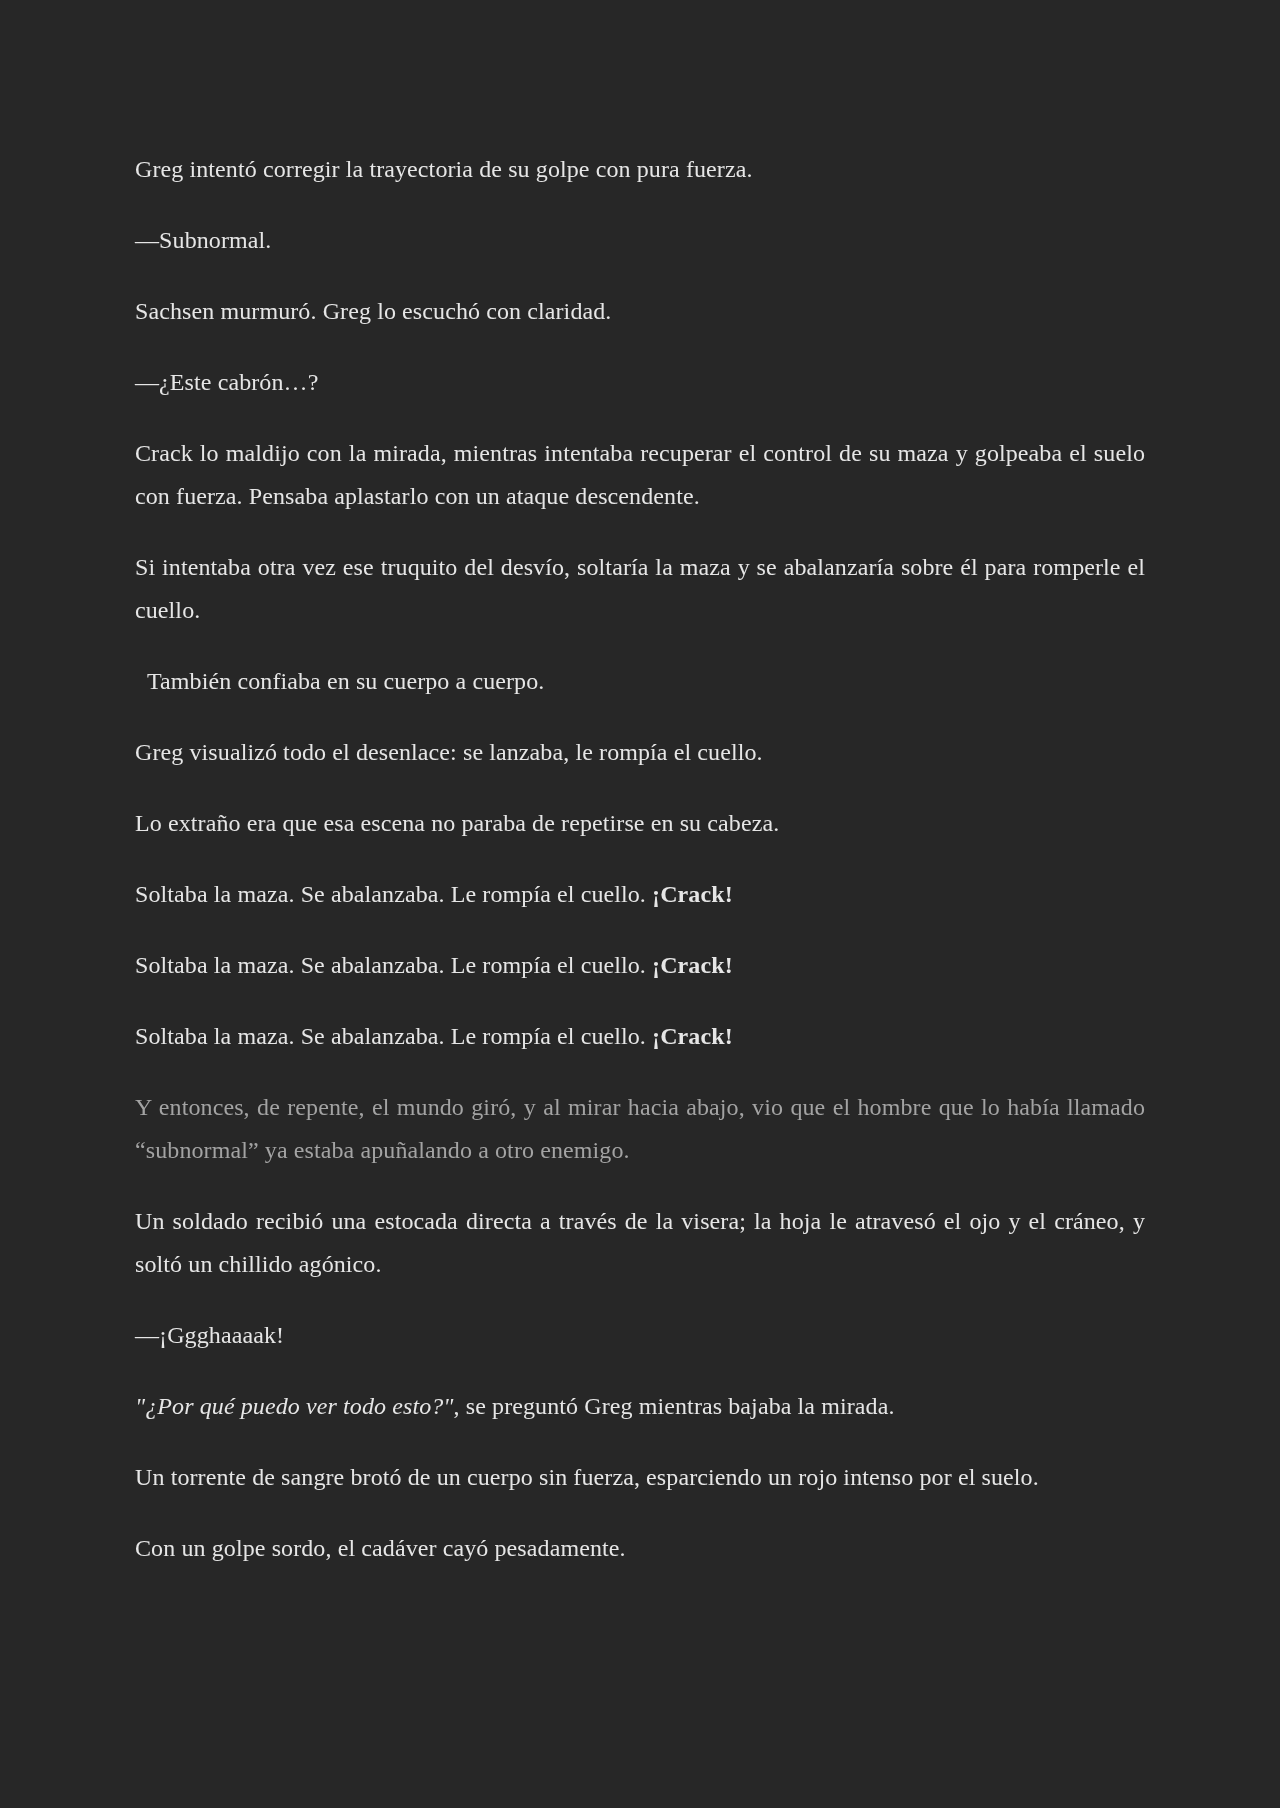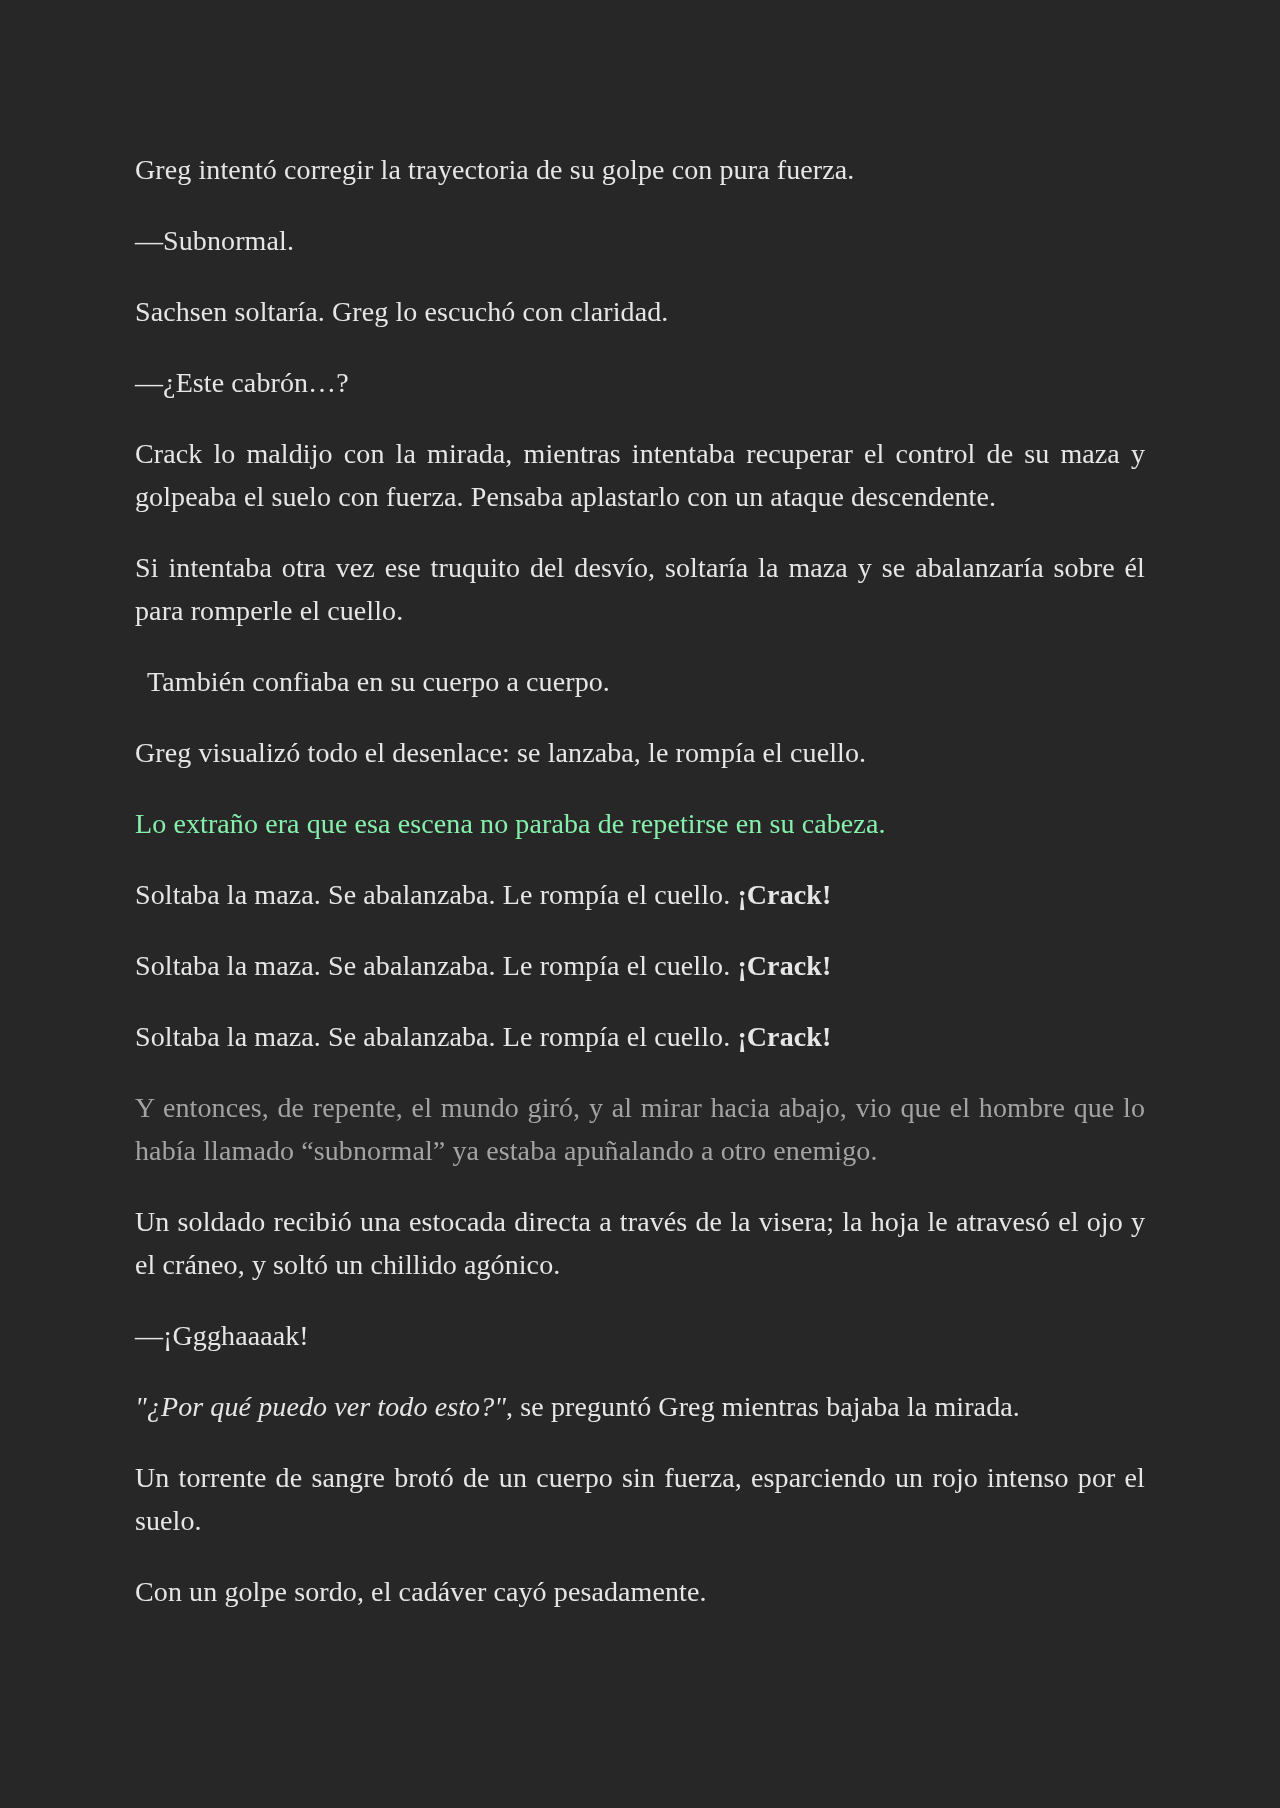--- a/index.html
+++ b/index.html
@@ -13,47 +13,47 @@
   .page {
     width: 1280px;
     height: 1808px;
     box-sizing: border-box;
     padding: 148px 135px 60px 135px;
     background: #272727;
     overflow: hidden;
   }
   .content p {
     margin: 0 0 28px 0;
-    font-size: 28px;
+    font-size: 24px;
     line-height: 43px;
     color: #e6e6e6;
     text-align: justify;
     letter-spacing: 0.1px;
   }
   .content p:last-child {
     margin-bottom: 8px;
   }
   .seg-regular { font-style: normal; font-weight: normal; }
   .seg-bold    { font-weight: bold; }
   .seg-italic  { font-style: italic; }
 </style>
 </head>
 <body style="background: rgb(39, 39, 39);">
 
 <main class="page" style="background: rgb(39, 39, 39);">
   <article class="content">
       <p style="color: rgb(230, 230, 230);"><span class="seg-regular">Greg intentó corregir la trayectoria de su golpe con pura fuerza.</span></p>
       <p style="color: rgb(230, 230, 230);"><span class="seg-regular">—Subnormal.</span></p>
-      <p style="color: rgb(230, 230, 230);"><span class="seg-regular">Sachsen soltaría. Greg lo escuchó con claridad.</span></p>
+      <p style="color: rgb(230, 230, 230);"><span class="seg-regular">Sachsen murmuró. Greg lo escuchó con claridad.</span></p>
       <p style="color: rgb(230, 230, 230);"><span class="seg-regular">—¿Este cabrón…?</span></p>
       <p style="color: rgb(230, 230, 230);"><span class="seg-regular">Crack lo maldijo con la mirada, mientras intentaba recuperar el control de su maza y golpeaba el suelo con fuerza. Pensaba aplastarlo con un ataque descendente.</span></p>
       <p style="color: rgb(230, 230, 230);"><span class="seg-regular">Si intentaba otra vez ese truquito del desvío, soltaría la maza y se abalanzaría sobre él para romperle el cuello.</span></p>
       <p style="color: rgb(230, 230, 230); margin-left: 12px;"><span class="seg-regular">También confiaba en su cuerpo a cuerpo.</span></p>
       <p style="color: rgb(230, 230, 230);"><span class="seg-regular">Greg visualizó todo el desenlace: se lanzaba, le rompía el cuello.</span></p>
-      <p style="color: #86efac;"><span class="seg-regular">Lo extraño era que esa escena no paraba de repetirse en su cabeza.</span></p>
+      <p style="color: #e5e5e5;"><span class="seg-regular">Lo extraño era que esa escena no paraba de repetirse en su cabeza.</span></p>
       <p style="color: rgb(230, 230, 230);"><span class="seg-regular">Soltaba la maza. Se abalanzaba. Le rompía el cuello. </span><span class="seg-bold">¡Crack!</span></p>
       <p style="color: rgb(230, 230, 230);"><span class="seg-regular">Soltaba la maza. Se abalanzaba. Le rompía el cuello. </span><span class="seg-bold">¡Crack!</span></p>
       <p style="color: rgb(230, 230, 230);"><span class="seg-regular">Soltaba la maza. Se abalanzaba. Le rompía el cuello. </span><span class="seg-bold">¡Crack!</span></p>
       <p style="color: #a3a3a3;"><span class="seg-regular">Y entonces, de repente, el mundo giró, y al mirar hacia abajo, vio que el hombre que lo había llamado “subnormal” ya estaba apuñalando a otro enemigo.</span></p>
       <p style="color: rgb(230, 230, 230); margin-top: 20px;"><span class="seg-regular">Un soldado recibió una estocada directa a través de la visera; la hoja le atravesó el ojo y el cráneo, y soltó un chillido agónico.</span></p>
       <p style="color: rgb(230, 230, 230);"><span class="seg-regular">—¡Ggghaaaak!</span></p>
       <p style="color: rgb(230, 230, 230);"><span class="seg-italic">"¿Por qué puedo ver todo esto?"</span><span class="seg-regular">, se preguntó Greg mientras bajaba la mirada.</span></p>
       <p style="color: rgb(230, 230, 230);"><span class="seg-regular">Un torrente de sangre brotó de un cuerpo sin fuerza, esparciendo un rojo intenso por el suelo.</span></p>
       <p style="color: rgb(230, 230, 230);"><span class="seg-regular">Con un golpe sordo, el cadáver cayó pesadamente.</span></p>
     </article>

